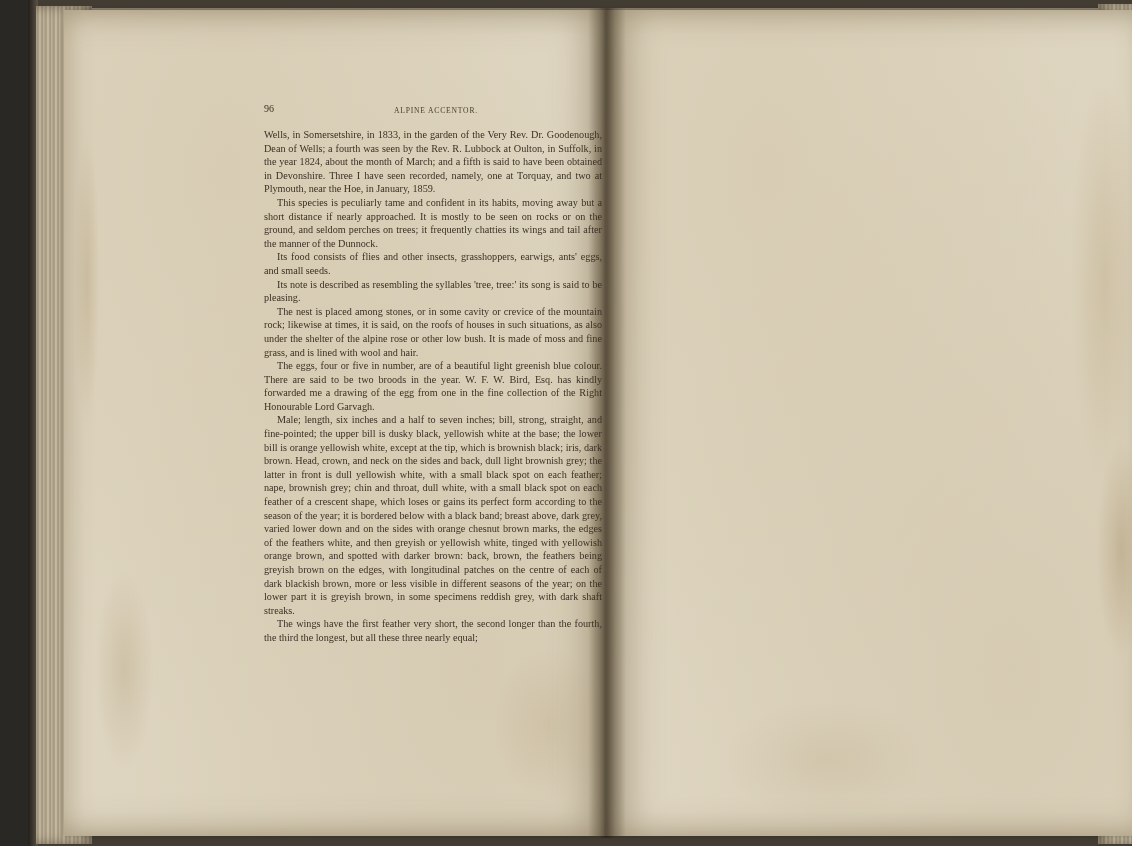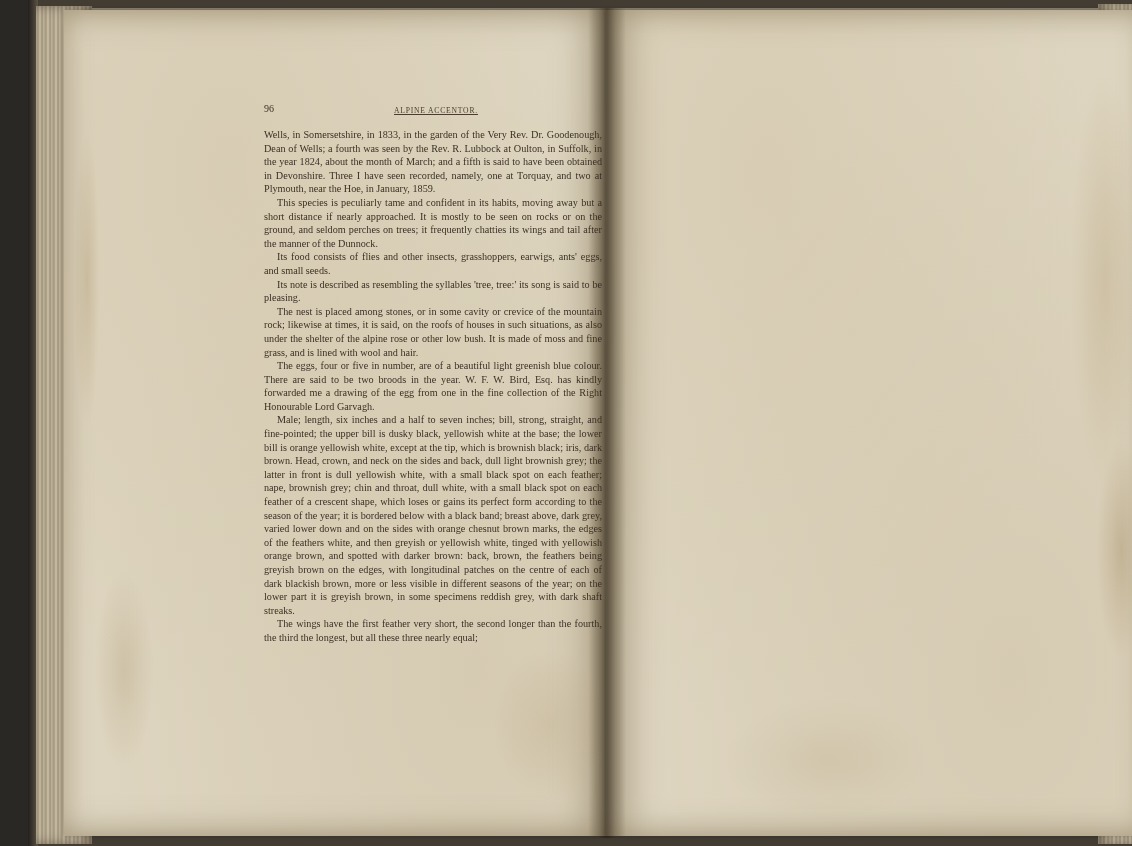--- a/index.html
+++ b/index.html
@@ -112,21 +112,20 @@
     text-indent: 13px;
   }
   .col p.noindent { text-indent: 0; }
 
   .running-head {
     position: absolute;
     font-family: "Liberation Serif", serif;
     font-size: 7.6px;
     letter-spacing: 0.8px;
     color: #4a3d2c;
-    text-decoration: underline;
   }
   .folio {
     position: absolute;
     font-family: "Liberation Serif", serif;
     font-size: 10px;
     color: #3e3324;
   }
 
   
   #left-col   { left: 200px; top: 118px; width: 338px; }

